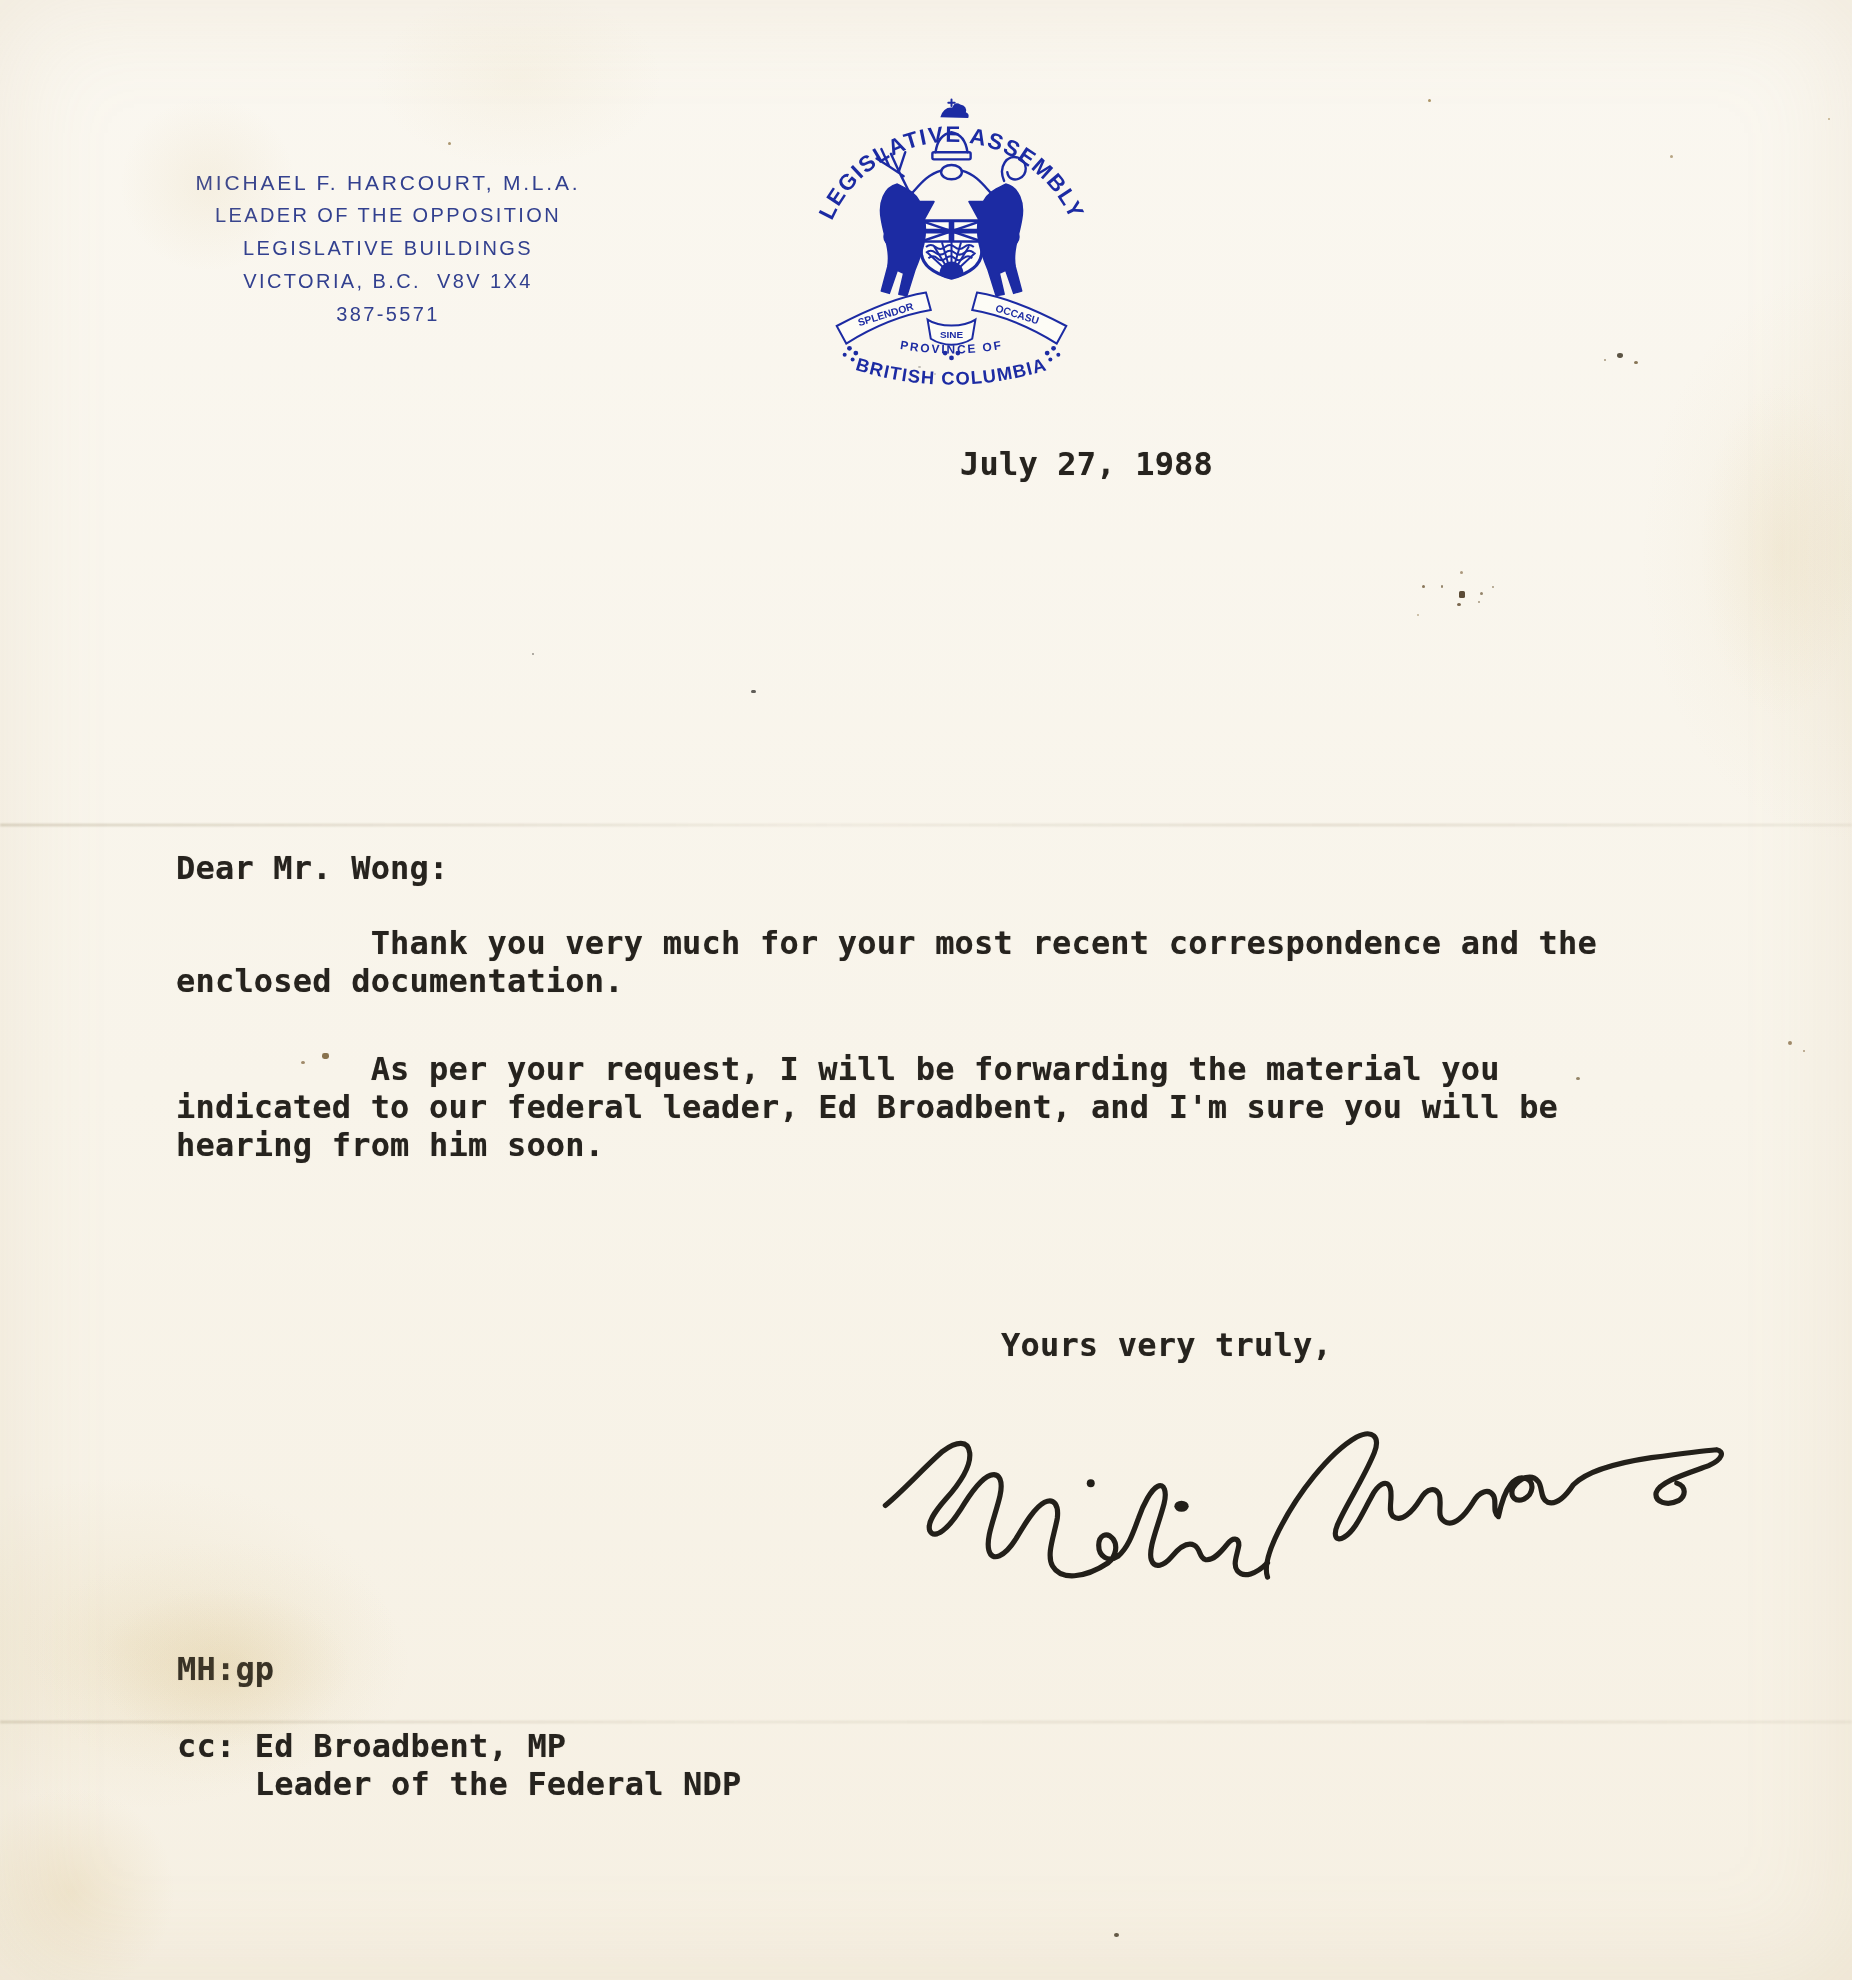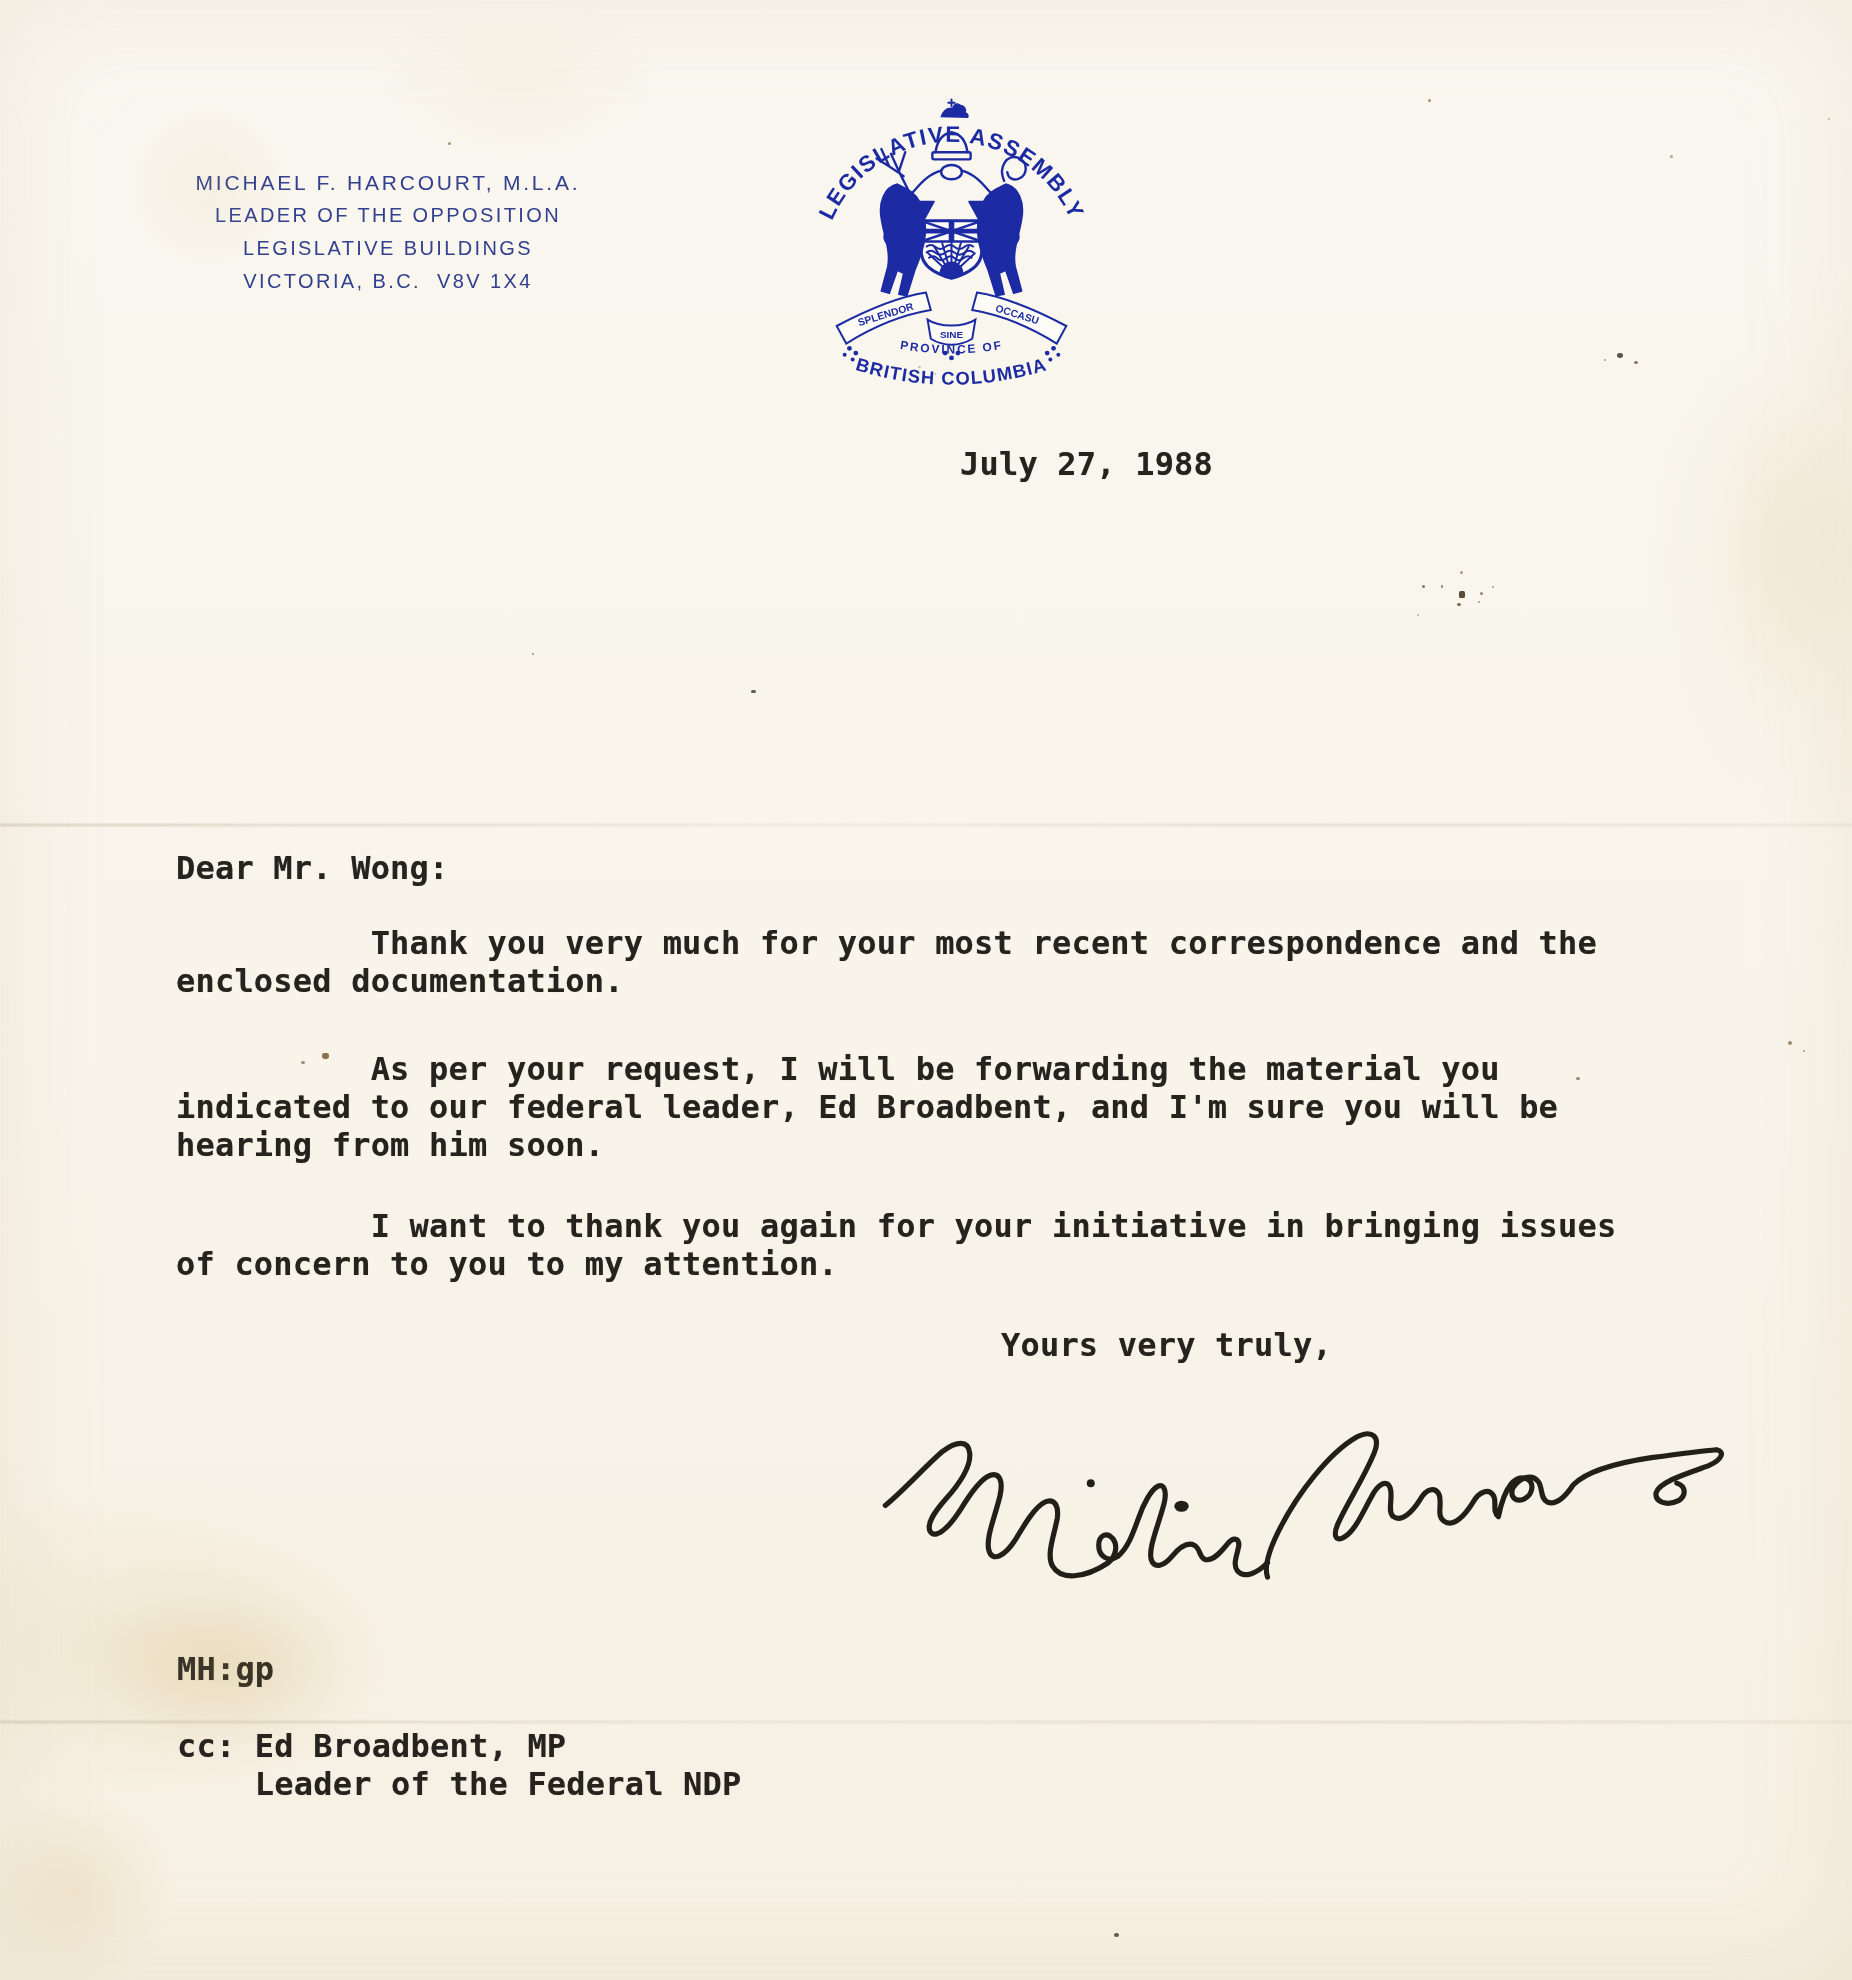--- a/index.html
+++ b/index.html
@@ -33,20 +33,21 @@
 </head>
 <body>
 
 <div class="page">
 
   <div class="lh">
     <div class="lh1">MICHAEL F. HARCOURT, M.L.A.</div>
     <div>LEADER OF THE OPPOSITION</div>
     <div>LEGISLATIVE BUILDINGS</div>
     <div>VICTORIA, B.C.  V8V 1X4</div>
+    <div>387-5571</div>
   </div>
 
   <svg class="crest-svg" width="287" height="319" viewBox="0 0 360 400">
     <defs>
       <path id="arcTop" d="M 18 220 A 163 163 0 0 1 342 220"></path>
       <path id="arcProv" d="M 102 332 A 365 365 0 0 0 258 332"></path>
       <path id="arcBC" d="M 34 352 A 400 400 0 0 0 326 352"></path>
     </defs>
     <g fill="#1c2ba3">
       <text font-size="28" font-weight="bold" letter-spacing="2">
@@ -122,22 +123,20 @@
 
   <div class="type" style="left:176px;top:849px">Dear Mr. Wong:</div>
 
   <div class="type" style="left:176px;top:924px">          Thank you very much for your most recent correspondence and the
 enclosed documentation.</div>
 
   <div class="type" style="left:176px;top:1050px">          As per your request, I will be forwarding the material you
 indicated to our federal leader, Ed Broadbent, and I'm sure you will be
 hearing from him soon.</div>
 
-  <div class="type" style="left:176px;top:1207px">          I want to thank you again for your initiative in bringing issues
-of concern to you to my attention.</div>
 
   <div class="type" style="left:1001px;top:1326px">Yours very truly,</div>
 
   <svg class="sig-svg" width="862" height="215" viewBox="0 0 1080 270">
     <g stroke="#17140f" stroke-width="6.5" fill="none" stroke-linecap="round" stroke-linejoin="round" opacity=".95">
       <path d="M 28 96
                C 50 78 75 50 100 28
                C 118 15 132 14 134 30
                C 136 48 120 70 104 88
                C 90 104 80 118 84 128

